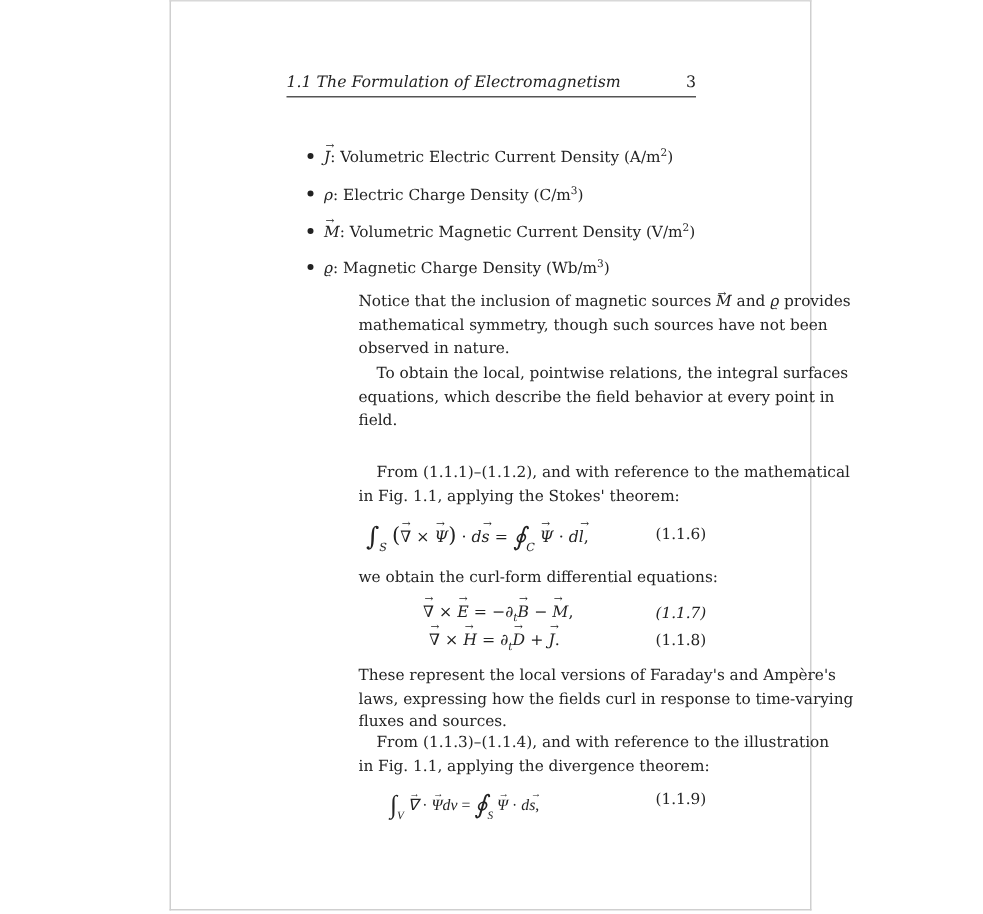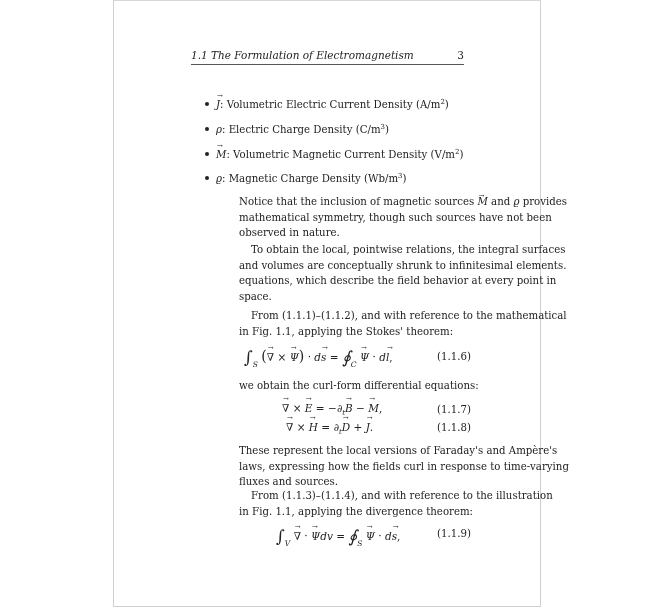--- a/index.html
+++ b/index.html
@@ -52,56 +52,55 @@
 </div>
 
 <div class="para" style="top:194px;">
   <span class="line"><span>Notice that the inclusion of magnetic sources </span><span class="vec">M</span><span> and </span><span class="it">ϱ</span><span> provides</span></span>
   <span class="line">mathematical symmetry, though such sources have not been</span>
   <span class="line last">observed in nature.</span>
 </div>
 
 <div class="para" style="top:242px;">
   <span class="line indent">To obtain the local, pointwise relations, the integral surfaces</span>
-  <span class="line">and volumes are conceptually shrunk to infinitesimal elements.</span>
   <span class="line">equations, which describe the field behavior at every point in</span>
-  <span class="line last">space.</span>
+  <span class="line last">field.</span>
 </div>
 
 <div class="para" style="top:308px;">
   <span class="line indent">From (1.1.1)–(1.1.2), and with reference to the mathematical</span>
   <span class="line last">in Fig. 1.1, applying the Stokes' theorem:</span>
 </div>
 
 <div class="eq" style="left:244px; top:345px;">
   <span class="int">∫</span><span class="sub">S</span>&nbsp;<span style="font-size:14px;">(</span><span class="vec">∇</span> × <span class="vec">Ψ</span><span style="font-size:14px;">)</span> · <i>d</i><span class="vec">s</span> = <span class="int">∮</span><span class="sub">C</span>&nbsp;<span class="vec">Ψ</span> · <i>d</i><span class="vec">l</span>,
 </div>
 <div class="eqnum" style="top:351px;">(1.1.6)</div>
 
 <div class="para" style="top:378px;">
   <span class="line last">we obtain the curl-form differential equations:</span>
 </div>
 
 <div class="eq" style="left:282px; top:402px;">
   <span class="vec">∇</span> × <span class="vec">E</span> = −∂<sub style="font-size:7px;font-style:italic;">t</sub><span class="vec">B</span> − <span class="vec">M</span>,
 </div>
-<div class="eqnum" style="top:404px;">(1.1.7)</div>
+<div class="eqnum" style="top:404px;font-style:italic;">(1.1.7)</div>
 
 <div class="eq" style="left:286px; top:421px;">
   <span class="vec">∇</span> × <span class="vec">H</span> = ∂<sub style="font-size:7px;font-style:italic;">t</sub><span class="vec">D</span> + <span class="vec">J</span>.
 </div>
 <div class="eqnum" style="top:422px;text-align:center;">(1.1.8)</div>
 
 <div class="para" style="top:443px;">
   <span class="line">These represent the local versions of Faraday's and Ampère's</span>
   <span class="line">laws, expressing how the fields curl in response to time-varying</span>
   <span class="line last">fluxes and sources.</span>
 </div>
 
 <div class="para" style="top:488px;">
   <span class="line indent">From (1.1.3)–(1.1.4), and with reference to the illustration</span>
   <span class="line last">in Fig. 1.1, applying the divergence theorem:</span>
 </div>
 
-<div class="eq" style="left:276px; top:524px;">
+<div class="eq" style="left:260px; top:524px;font-family:Liberation Serif, serif;">
   <span class="int">∫</span><span class="sub">V</span>&nbsp;<span class="vec">∇</span> · <span class="vec">Ψ</span><i>dv</i> = <span class="int">∮</span><span class="sub">S</span>&nbsp;<span class="vec">Ψ</span> · <i>d</i><span class="vec">s</span>,
 </div>
 <div class="eqnum" style="top:528px;">(1.1.9)</div>
 
 </body></html>

